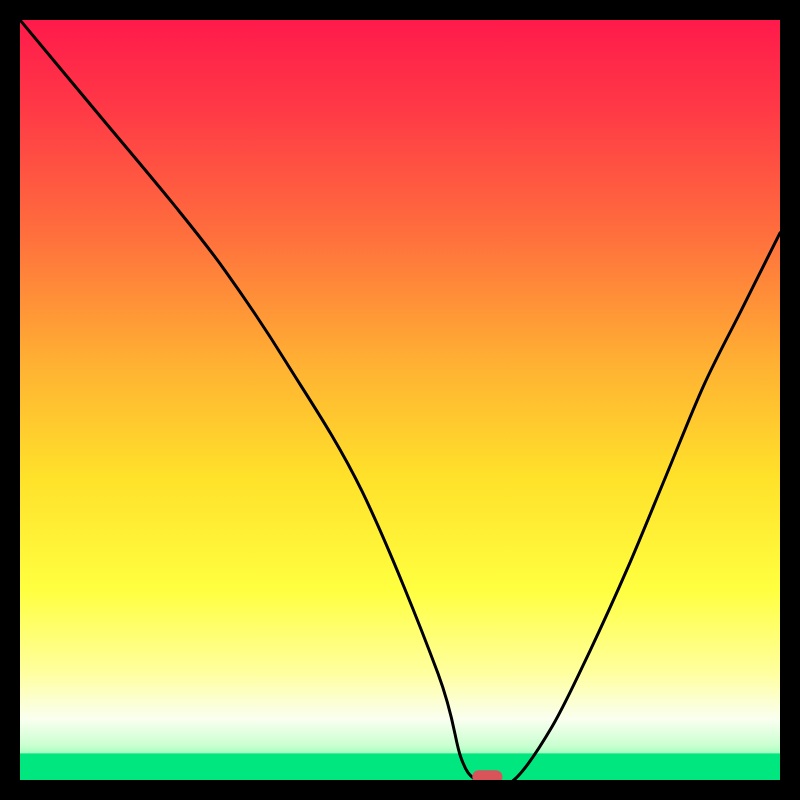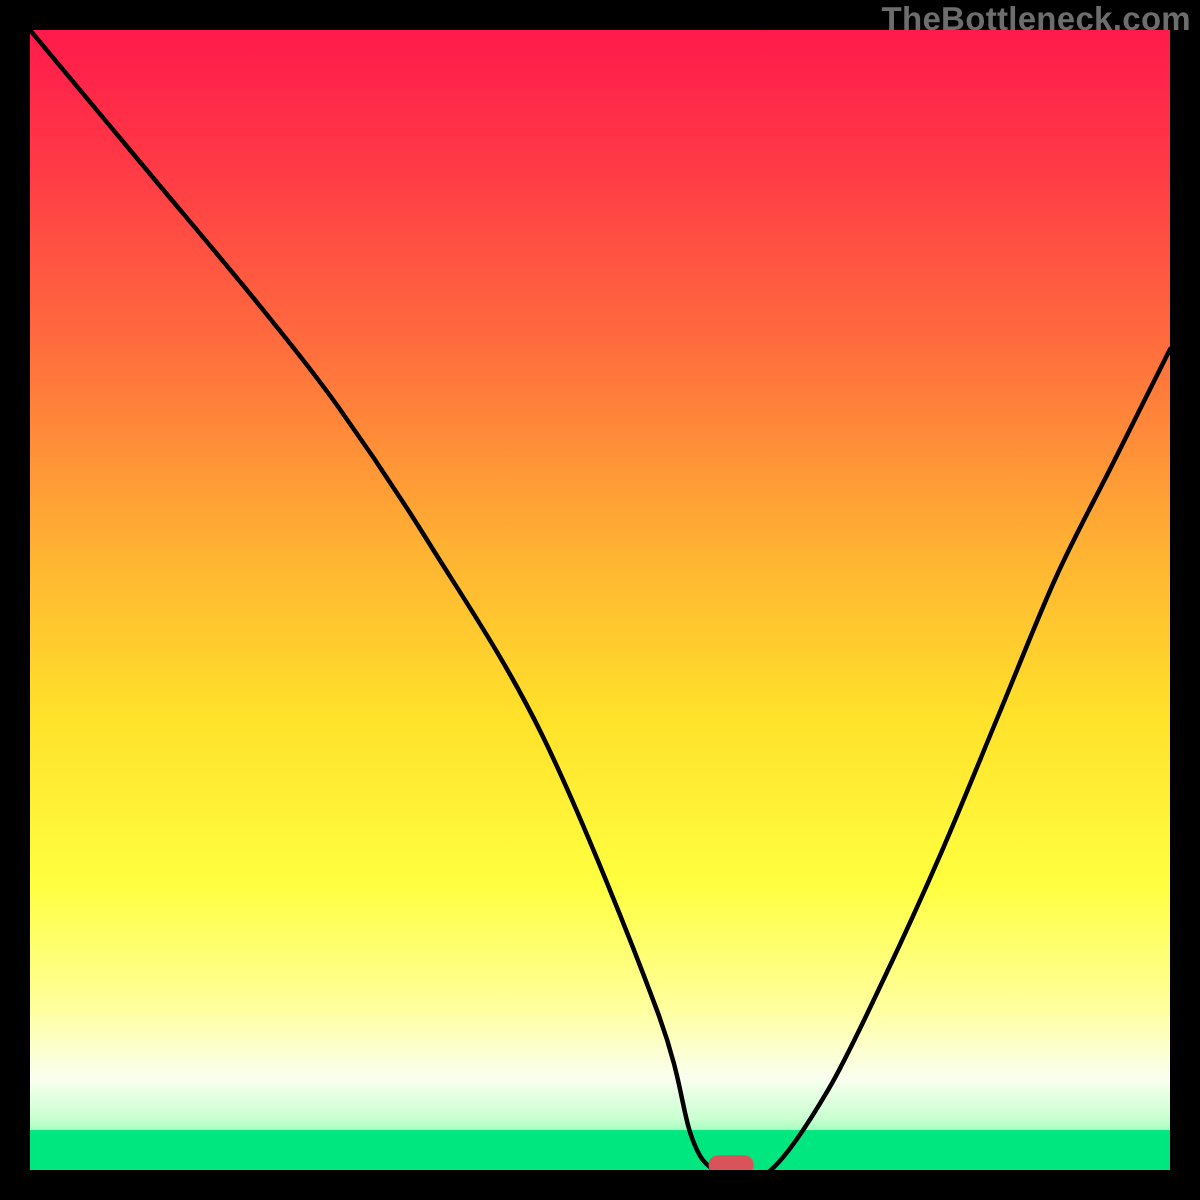--- a/index.html
+++ b/index.html
@@ -37,21 +37,20 @@
     font-size: 22px;
     font-weight: 600;
     color: #6d6d6d;
     letter-spacing: 0.2px;
   }
 </style>
 </head>
 <body>
 
 <div class="frame">
-  <div class="watermark">TheBottleneck.com</div>
   <div class="plot">
     <svg id="chart-svg" width="760" height="760" viewBox="0 0 760 760">
       <defs>
         <linearGradient id="bg-grad" x1="0" y1="0" x2="0" y2="1">
             <stop offset="0%" stop-color="#ff1a4b"></stop>
             <stop offset="12%" stop-color="#ff3a46"></stop>
             <stop offset="28.000000000000004%" stop-color="#ff6e3d"></stop>
             <stop offset="45%" stop-color="#ffb033"></stop>
             <stop offset="60%" stop-color="#ffe12a"></stop>
             <stop offset="75%" stop-color="#ffff40"></stop>

